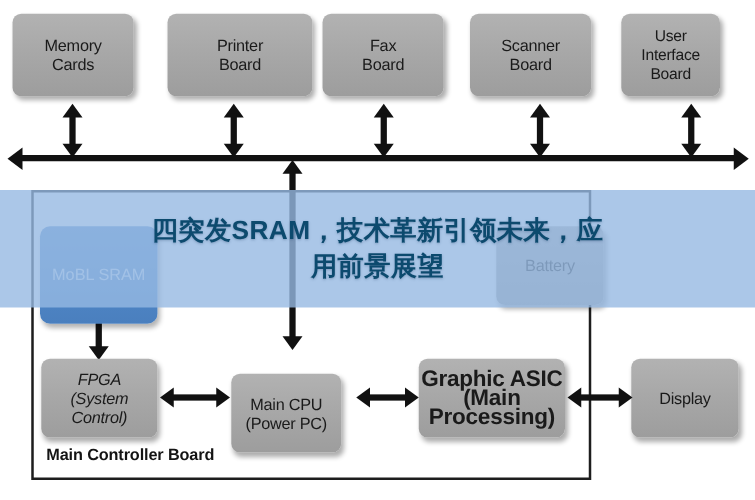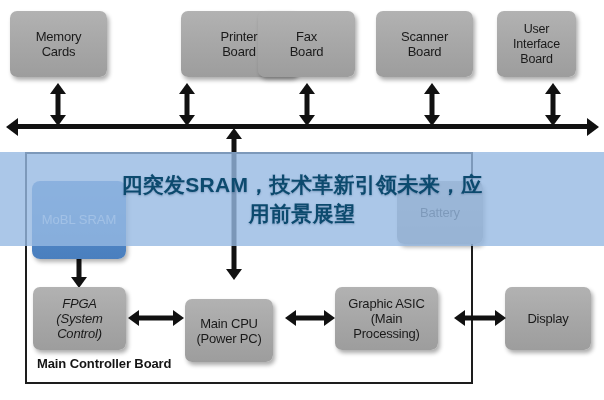--- a/index.html
+++ b/index.html
@@ -155,21 +155,21 @@
 
 <div id="root">
 
   <div class="blk" style="left:10px; top:11px; width:97px; height:66px;">
     <div>
       <span>Memory</span>
       <span>Cards</span>
     </div>
   </div>
 
-  <div class="blk" style="left:134px; top:11px; width:116px; height:66px;margin-left:47px;">
+  <div class="blk" style="left:134px; top:11px; width:116px; height:66px;">
     <div>
       <span>Printer</span>
       <span>Board</span>
     </div>
   </div>
 
   <div class="blk" style="left:258px; top:11px; width:97px; height:66px;">
     <div>
       <span>Fax</span>
       <span>Board</span>
@@ -260,21 +260,21 @@
     </div>
   </div>
 
   <div class="blk" style="left:185px; top:287px; width:88px; height:63px;margin-top:12px;">
     <div>
       <span>Main CPU</span>
       <span>(Power PC)</span>
     </div>
   </div>
 
-  <div class="blk" style="left:335px; top:287px; width:103px; height:63px; font-size:13px;">
+  <div class="blk" style="left:335px; top:287px; width:117px; height:63px; font-size:18px;font-weight:bold;">
     <div>
       <span>Graphic ASIC</span>
       <span>(Main</span>
       <span>Processing)</span>
     </div>
   </div>
 
   <div class="blk" style="left:505px; top:287px; width:86px; height:63px;">
     <div>
       <span>Display</span>

